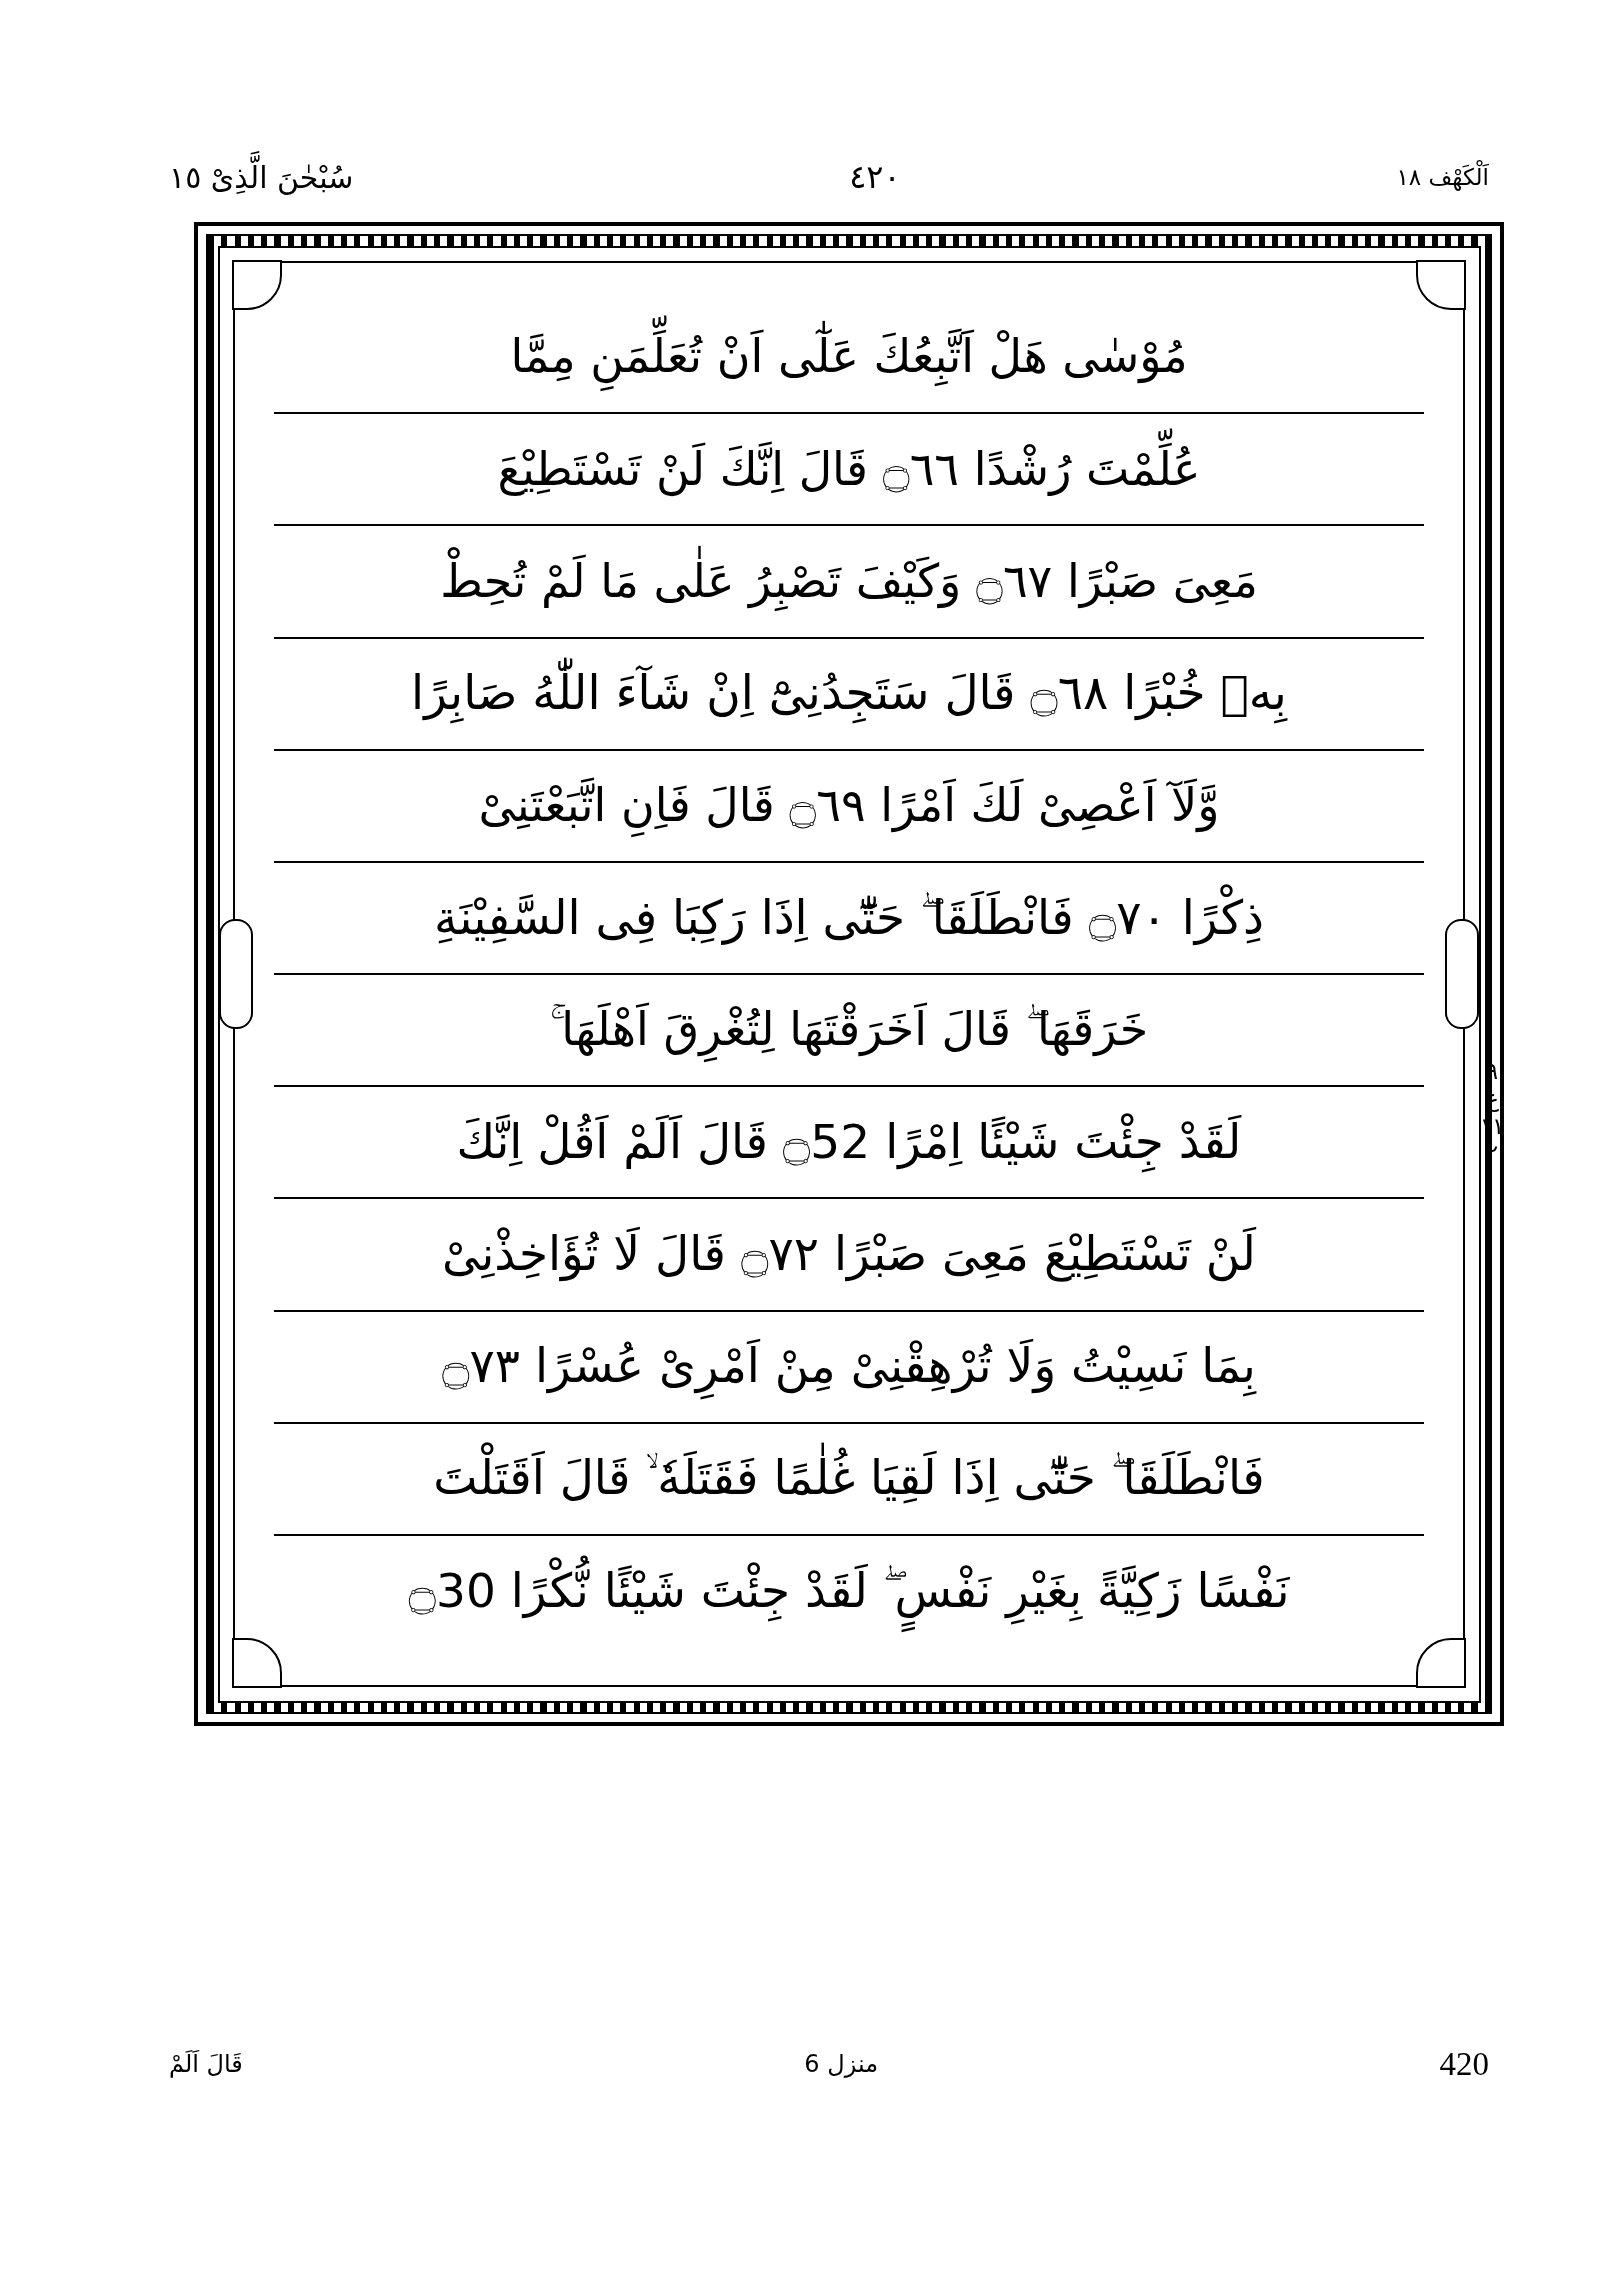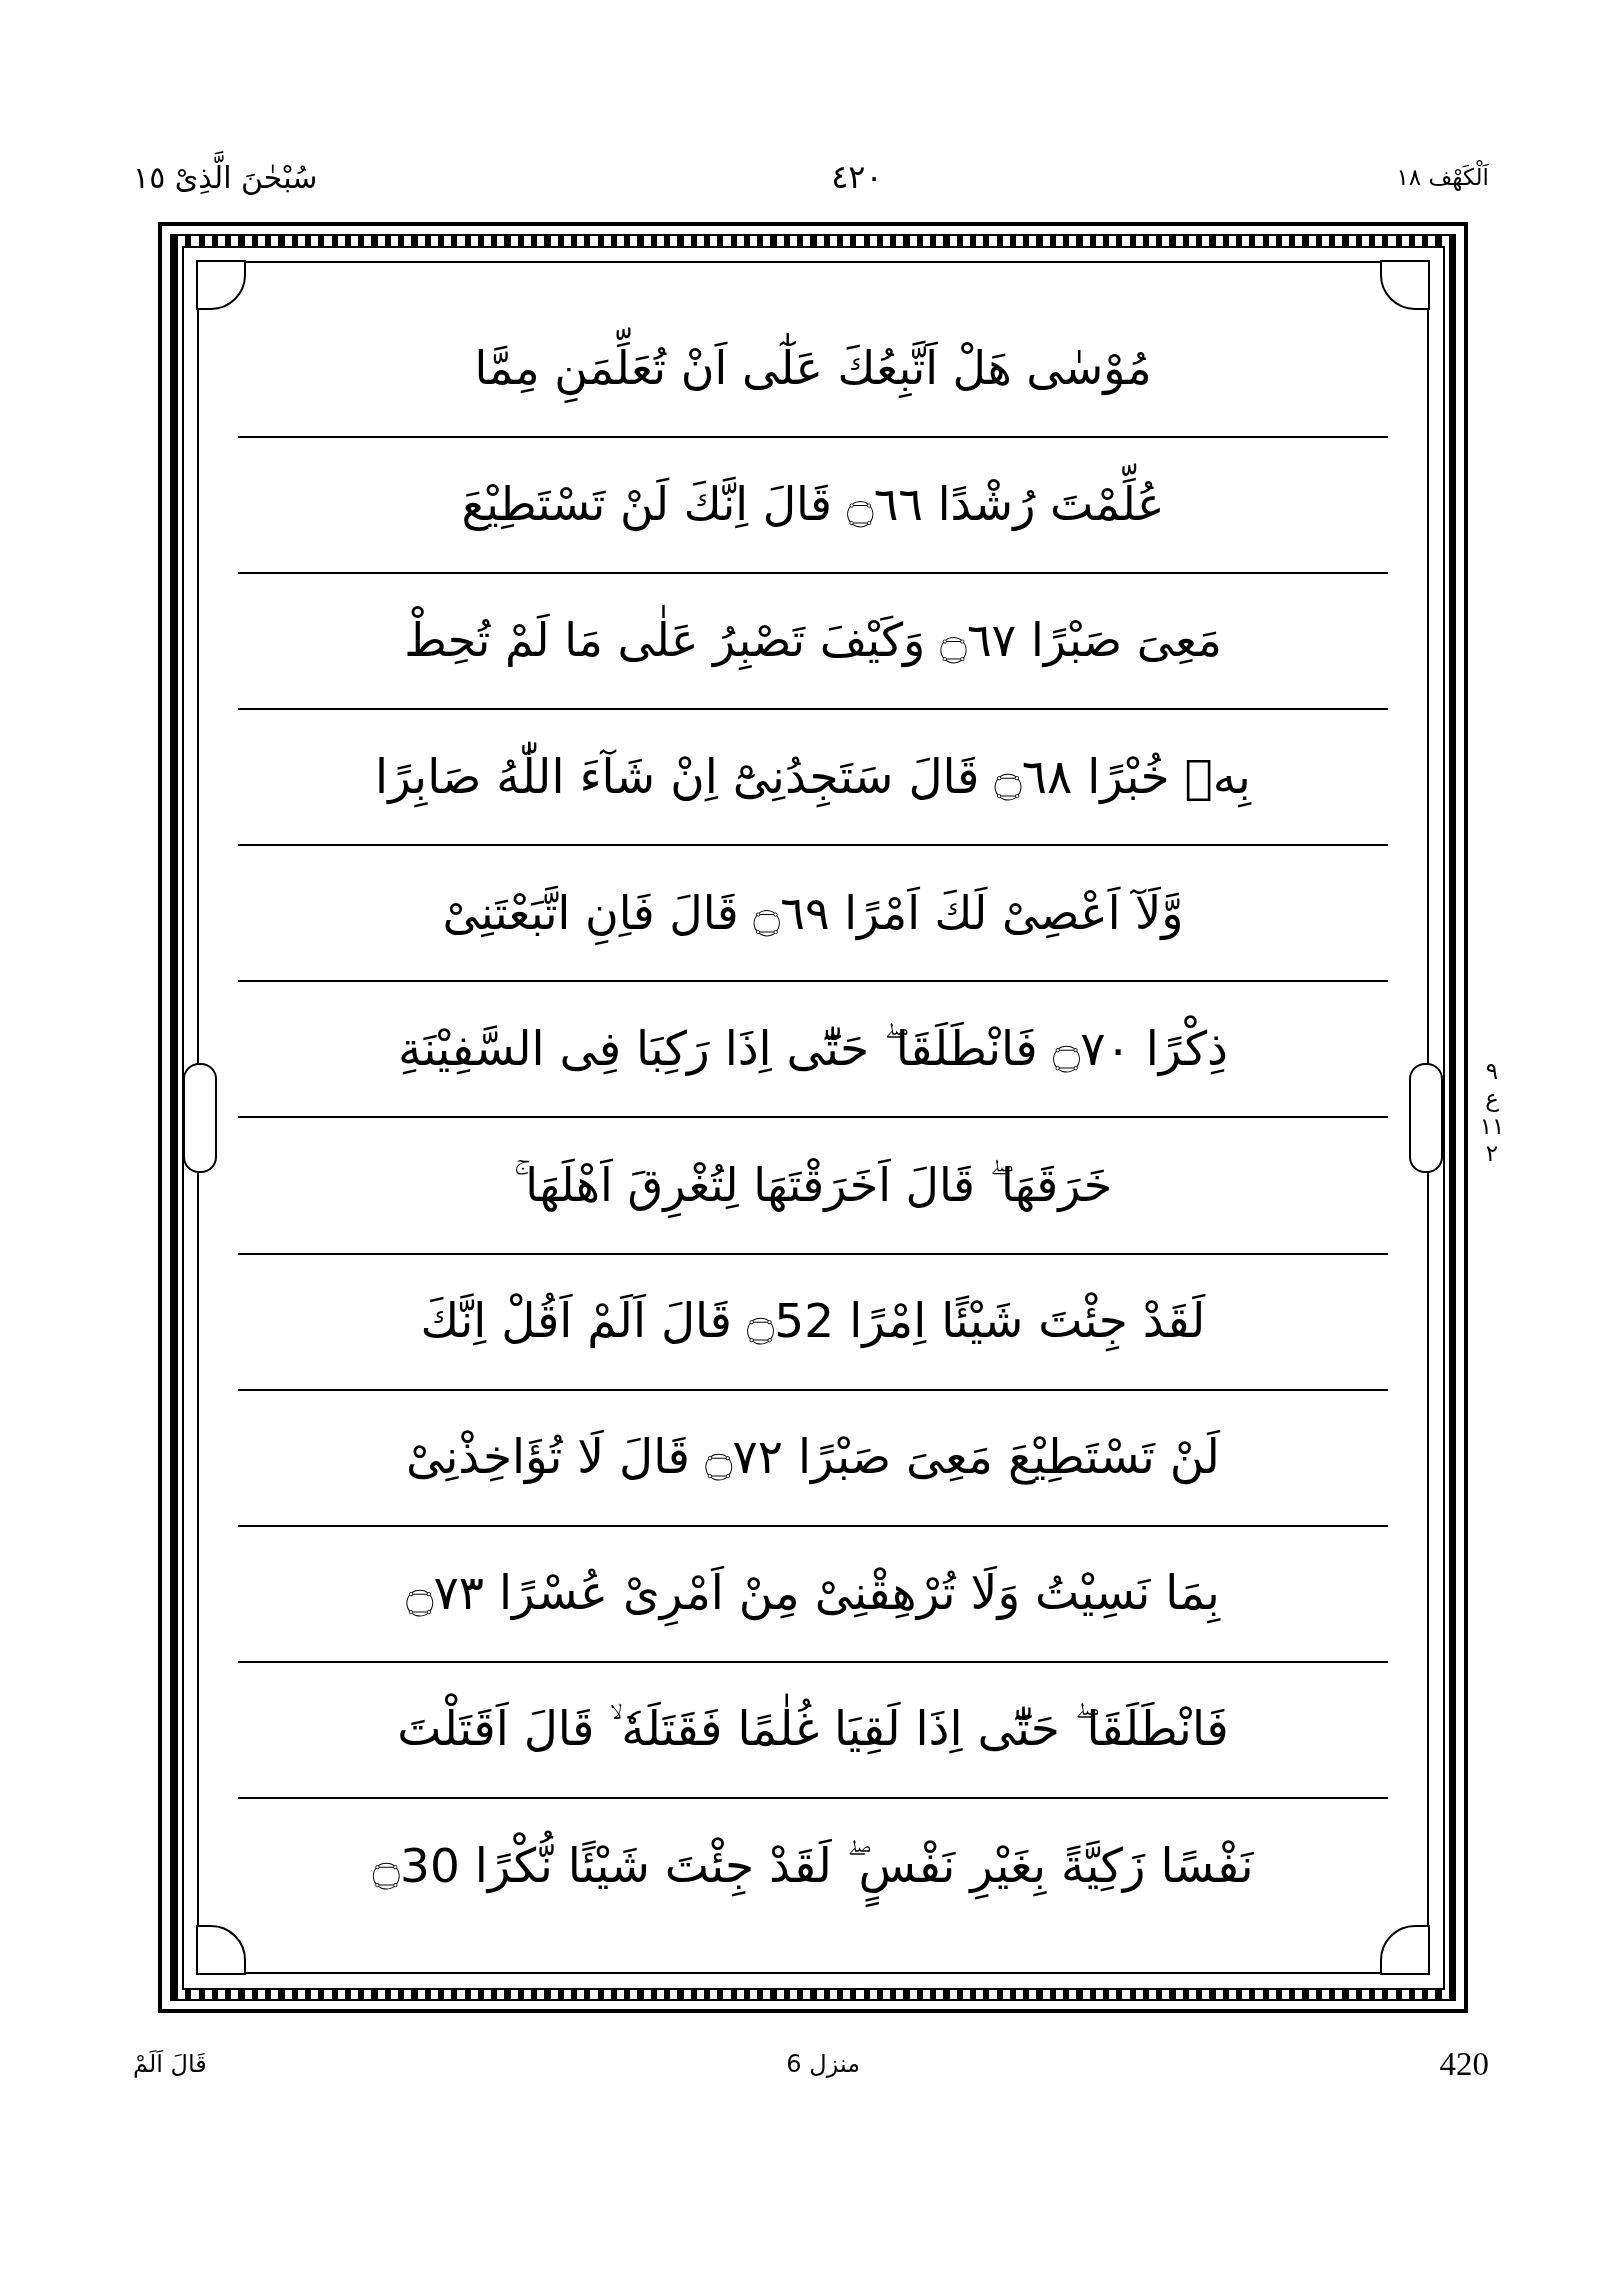--- a/index.html
+++ b/index.html
@@ -13,20 +13,21 @@
     font-family: "Liberation Serif", "DejaVu Serif", serif;
     color: #000000;
     position: relative;
     overflow: hidden;
   }
 
   .page {
     position: absolute;
     inset: 0;
     background: #ffffff;
+    margin-left: 36px;
   }
 
   
   .page-header {
     position: absolute;
     top: 151px;
     left: 133px;
     right: 133px;
     height: 53px;
     display: flex;
@@ -44,21 +45,21 @@
   .hdr-right { font-size: 30px; }
   .hdr-center { font-size: 32px; }
   .hdr-left   { font-size: 23px; }
 
   
   .frame-outer {
     position: absolute;
     top: 222px;
     left: 158px;
     width: 1310px;
-    height: 1791px;
+    height: 1504px;
     border: 4.4px solid #000;
     box-sizing: border-box;
     background: #ffffff;
   }
   .frame-band {
     position: absolute;
     top: 8px;
     left: 8px;
     right: 8px;
     bottom: 8px;

